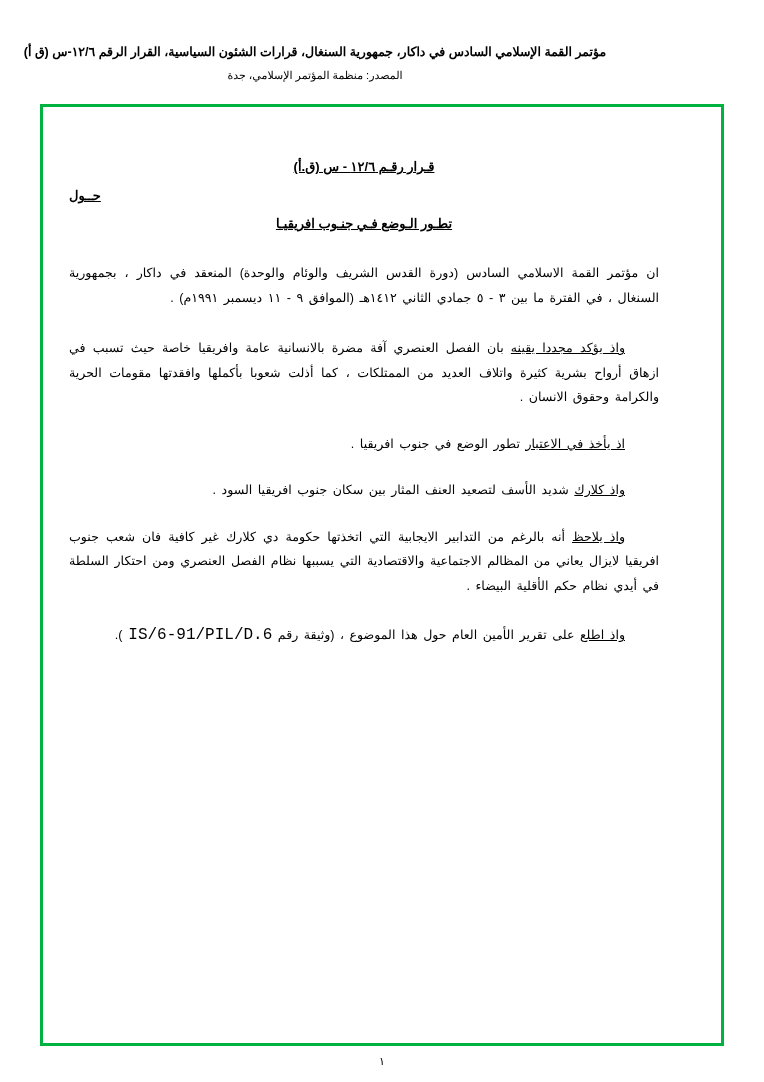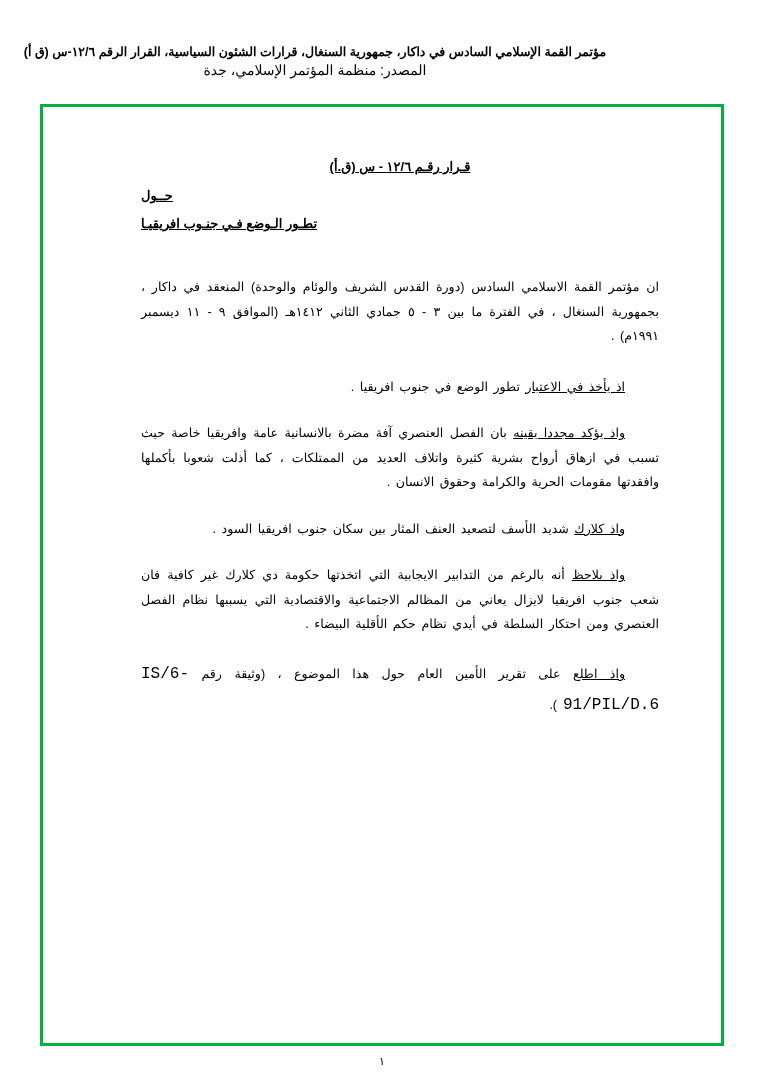--- a/index.html
+++ b/index.html
@@ -29,66 +29,67 @@
     text-align: center;
     direction: rtl;
   }
   .header-title {
     font-size: 12.5px;
     font-weight: bold;
     line-height: 1.4;
     letter-spacing: 0px;
   }
   .header-source {
-    font-size: 14px;
+    font-size: 11px;
+    margin-top: 7px;
     font-weight: normal;
   }
   .frame {
     position: absolute;
     top: 104px;
     left: 40px;
     width: 684px;
     height: 942px;
     border: 3px solid #00b341;
     box-sizing: border-box;
     background: #ffffff;
   }
   .content {
     position: absolute;
     top: 0;
     left: 0;
     right: 0;
     bottom: 0;
-    padding: 52px 62px 20px 98px;
+    padding: 52px 62px 20px 26px;
     direction: rtl;
     box-sizing: border-box;
   }
   .res-number {
     text-align: center;
     font-size: 13px;
     font-weight: bold;
     letter-spacing: 1.5px;
     text-decoration: underline;
     margin-bottom: 14px;
   }
   .res-about {
     text-align: left;
     font-size: 13px;
     font-weight: bold;
     letter-spacing: 2px;
     text-decoration: underline;
     margin-bottom: 13px;
   }
   .res-subject {
-    text-align: left;
+    text-align: center;
     font-size: 13px;
     font-weight: bold;
     letter-spacing: 1.2px;
     text-decoration: underline;
-    margin-bottom: 44px;
+    margin-bottom: 30px;
   }
   .para {
     font-size: 12.6px;
     line-height: 1.95;
     text-align: justify;
     text-align-last: right;
     margin-bottom: 22px;
     letter-spacing: 0.4px;
     word-spacing: 2px;
   }
@@ -133,27 +134,27 @@
 
       <div class="res-number">قـرار رقـم ١٢/٦ - س (ق.أ)</div>
       <div class="res-about">حــول</div>
       <div class="res-subject">تطـور الـوضع فـي جنـوب افريقيـا</div>
 
       <div class="para first">
         <span>ان مؤتمر القمة الاسلامي السادس (دورة القدس الشريف والوئام والوحدة) المنعقد في داكار ، بجمهورية السنغال ، في الفترة ما بين ٣ - ٥ جمادي الثاني ١٤١٢هـ (الموافق ٩ - ١١ ديسمبر ١٩٩١م) .</span>
       </div>
 
       <div class="para indent">
-        <span class="u">اذ يأخذ في الاعتبار</span>
-        <span>تطور الوضع في جنوب افريقيا .</span>
+        <span class="u">واذ يؤكد مجددا يقينه</span>
+        <span>بان الفصل العنصري آفة مضرة بالانسانية عامة وافريقيا خاصة حيث تسبب في ازهاق أرواح بشرية كثيرة واتلاف العديد من الممتلكات ، كما أذلت شعوبا بأكملها وافقدتها مقومات الحرية والكرامة وحقوق الانسان .</span>
       </div>
 
       <div class="para indent">
-        <span class="u">واذ يؤكد مجددا يقينه</span>
-        <span>بان الفصل العنصري آفة مضرة بالانسانية عامة وافريقيا خاصة حيث تسبب في ازهاق أرواح بشرية كثيرة واتلاف العديد من الممتلكات ، كما أذلت شعوبا بأكملها وافقدتها مقومات الحرية والكرامة وحقوق الانسان .</span>
+        <span class="u">اذ يأخذ في الاعتبار</span>
+        <span>تطور الوضع في جنوب افريقيا .</span>
       </div>
 
 
       <div class="para indent">
         <span class="u">واذ كلارك</span>
         <span>شديد الأسف لتصعيد العنف المثار بين سكان جنوب افريقيا السود .</span>
       </div>
 
       <div class="para indent">
         <span class="u">واذ يلاحظ</span>

